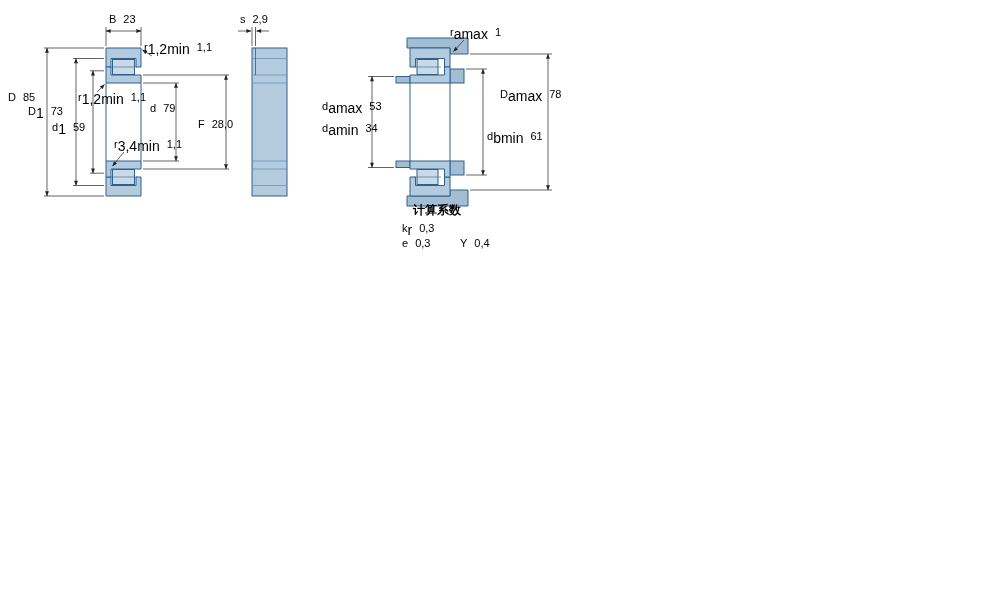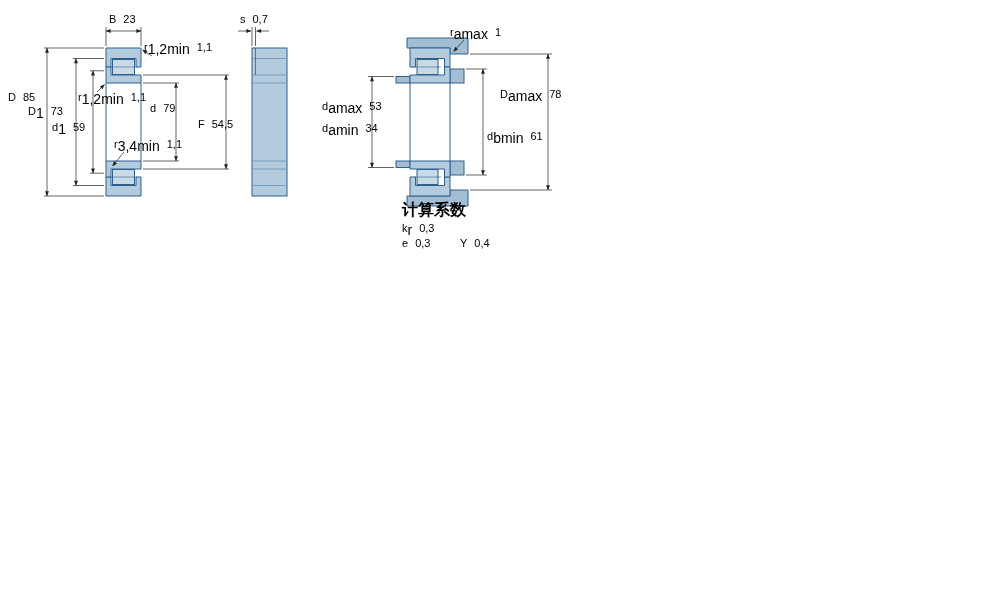--- a/index.html
+++ b/index.html
@@ -4,21 +4,21 @@
 <style>
   * { margin:0; padding:0; box-sizing:border-box; }
   html,body { width:1000px; height:600px; background:#ffffff; overflow:hidden; }
   body { position:relative; font-family:"Liberation Sans", sans-serif; color:#000; }
   .page { position:absolute; inset:0;text-align:center; }
   svg.drawing { position:absolute; left:0; top:0; }
   .dim-label { position:absolute; font-size:11px; white-space:nowrap; line-height:12px; }
   .dim-label sub { font-size:14px; line-height:1; }
   .dim-label .val { margin-left:7px; }
   .factors { position:absolute; font-size:11px; line-height:12px; white-space:nowrap; }
-  .factors-heading { font-weight:bold; font-size:16px; }
+  .factors-heading { font-weight:bold; font-size:12px;margin-left:11px; }
 </style>
 </head>
 <body>
 
 <div class="page">
 
   <svg class="drawing" width="1000" height="600" viewBox="0 0 1000 600">
     <defs>
       <marker id="arr" viewBox="0 0 10 10" refX="9.5" refY="5" markerWidth="9" markerHeight="7" orient="auto-start-reverse">
         <path d="M0,1 L10,5 L0,9 z" fill="#222222"></path>
@@ -121,37 +121,37 @@
       <line x1="483" y1="69" x2="483" y2="175" marker-start="url(#arr)" marker-end="url(#arr)"></line>
 
       <line x1="470" y1="54" x2="552" y2="54"></line>
       <line x1="470" y1="190" x2="552" y2="190"></line>
       <line x1="548" y1="54" x2="548" y2="190" marker-start="url(#arr)" marker-end="url(#arr)"></line>
     </g>
   </svg>
 
   <div class="dim-label" style="left:109px;top:13px"><span>B</span><sub></sub><span class="val">23</span></div>
 
-  <div class="dim-label" style="left:240px;top:13px"><span>s</span><sub></sub><span class="val">0,7</span></div>
+  <div class="dim-label" style="left:240px;top:13px"><span>s</span><sub></sub><span class="val">2,9</span></div>
 
   <div class="dim-label" style="left:450px;top:26px"><span>r</span><sub>amax</sub><span class="val">1</span></div>
 
   <div class="dim-label" style="left:144px;top:41px"><span>r</span><sub>1,2min</sub><span class="val">1,1</span></div>
 
   <div class="dim-label" style="left:8px;top:91px"><span>D</span><sub></sub><span class="val">85</span></div>
 
   <div class="dim-label" style="left:78px;top:91px"><span>r</span><sub>1,2min</sub><span class="val">1,1</span></div>
 
   <div class="dim-label" style="left:28px;top:105px"><span>D</span><sub>1</sub><span class="val">73</span></div>
 
   <div class="dim-label" style="left:150px;top:102px"><span>d</span><sub></sub><span class="val">79</span></div>
 
   <div class="dim-label" style="left:52px;top:121px"><span>d</span><sub>1</sub><span class="val">59</span></div>
 
-  <div class="dim-label" style="left:198px;top:118px"><span>F</span><sub></sub><span class="val">54,5</span></div>
+  <div class="dim-label" style="left:198px;top:118px"><span>F</span><sub></sub><span class="val">28,0</span></div>
 
   <div class="dim-label" style="left:114px;top:138px"><span>r</span><sub>3,4min</sub><span class="val">1,1</span></div>
 
   <div class="dim-label" style="left:322px;top:100px"><span>d</span><sub>amax</sub><span class="val">53</span></div>
 
   <div class="dim-label" style="left:322px;top:122px"><span>d</span><sub>amin</sub><span class="val">34</span></div>
 
   <div class="dim-label" style="left:487px;top:130px"><span>d</span><sub>bmin</sub><span class="val">61</span></div>
 
   <div class="dim-label" style="left:500px;top:88px"><span>D</span><sub>amax</sub><span class="val">78</span></div>

